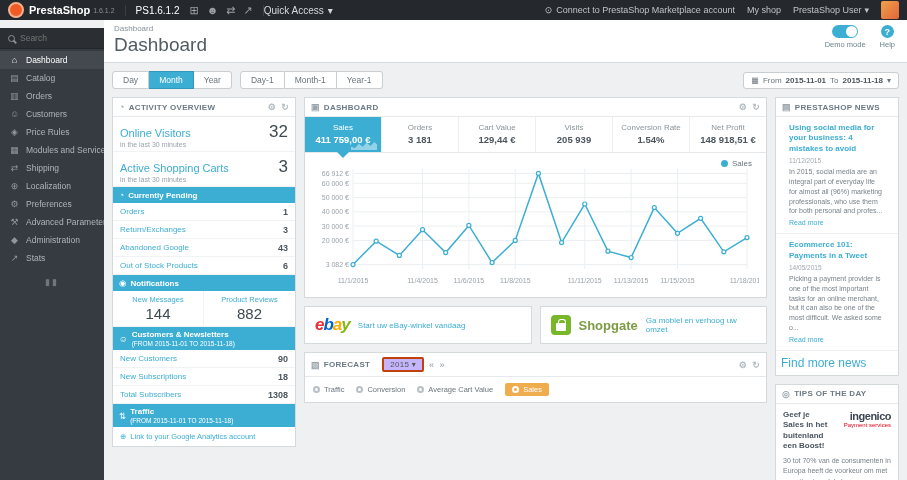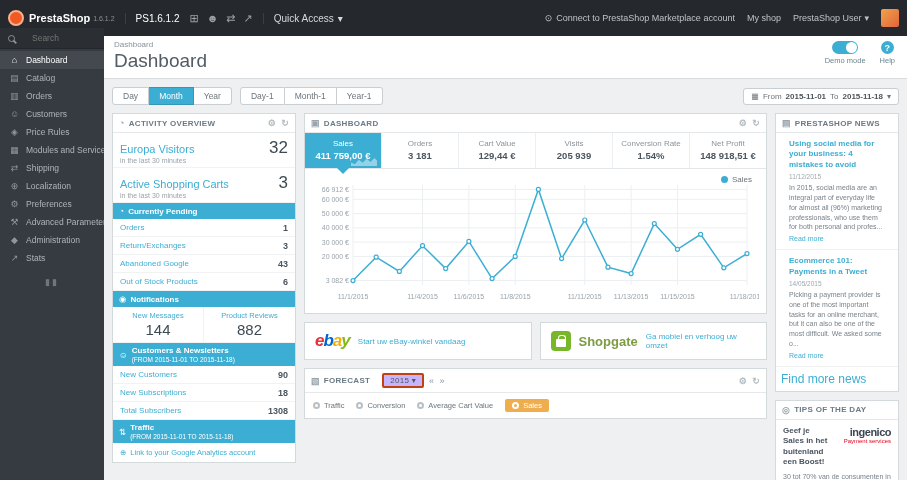--- a/index.html
+++ b/index.html
@@ -1,35 +1,35 @@
 <!DOCTYPE html>
 <html><head>
 <meta charset="utf-8">
 <style>
 *{box-sizing:border-box;margin:0;padding:0}
 html,body{width:907px;height:480px;overflow:hidden}
 body{font-family:"Liberation Sans",sans-serif;background:#eef0f2;color:#555;font-size:10px;position:relative}
 a{text-decoration:none;cursor:pointer}
 
-.topbar{height:36px;background:#25282d;display:flex;align-items:center;color:#cfd3d6;font-size:10px;padding:0 8px;gap:10px}
+.topbar{height:20px;background:#25282d;display:flex;align-items:center;color:#cfd3d6;font-size:10px;padding:0 8px;gap:10px}
 .brand{display:flex;align-items:center;gap:5px}
 .brand-dot{width:16px;height:16px;border-radius:50%;background:#f05a24;display:inline-block;border:2px solid #f8b08c}
 .brand-name{color:#fff;font-weight:bold;font-size:11px}
 .brand-ver{color:#8a9197;font-size:7px;margin-left:-2px}
 .shopname{color:#fff;font-size:10px;border-left:1px solid #3a3f45;padding-left:10px}
 .tb-icons{display:flex;gap:8px;color:#9aa1a7;font-size:11px}
 .tb-icons span{cursor:pointer}
-.quick-access{display:flex;gap:4px;align-items:center;color:#d6dadd;cursor:pointer;border-left:1px solid #3a3f45;padding-left:10px}
+.quick-access{display:flex;gap:4px;align-items:center;color:#d6dadd;cursor:pointer;border-left:1px solid #3a3f45;}
 .tb-right{margin-left:auto;display:flex;align-items:center;gap:12px;font-size:9px;color:#bfc4c8}
 .tb-link{display:flex;align-items:center;gap:4px;cursor:pointer}
 .tb-user{display:flex;align-items:center;gap:3px;cursor:pointer}
 .avatar{width:18px;height:18px;border-radius:2px;background:linear-gradient(135deg,#f0a24b,#e2653a);display:inline-block}
 
 .sidebar{position:absolute;left:0;top:28px;bottom:0;width:104px;background:#363a41}
-.search-box{display:flex;align-items:center;gap:17px;padding:5px 8px;background:#2b2e33;border-bottom:1px solid #22252a}
+.search-box{display:flex;align-items:center;gap:5px;padding:5px 8px;background:#2b2e33;border-bottom:1px solid #22252a}
 .mag{width:7px;height:7px;border:1.5px solid #8a9197;border-radius:50%;position:relative;flex:none}
 .mag::after{content:"";position:absolute;width:4px;height:1.5px;background:#8a9197;transform:rotate(45deg);right:-3px;bottom:-2px}
 .search-box input{background:transparent;border:none;outline:none;color:#cfd3d6;font-size:8.5px;width:70px;font-family:"Liberation Sans",sans-serif}
 .menu{list-style:none;margin-top:2px}
 .menu li{display:flex;align-items:center;gap:6px;padding:4px 9px;color:#aeb5ba;font-size:8.5px;white-space:nowrap;overflow:hidden;cursor:pointer}
 .menu li .mi-icon{width:11px;text-align:center;font-size:9px;color:#8f979d;flex:none}
 .menu li.active{background:#43494f;color:#fff}
 .menu li.active .mi-icon{color:#fff}
 .collapse-btn{color:#6f767d;text-align:center;font-size:9px;letter-spacing:2px;padding:10px 0;cursor:pointer}
 
@@ -274,21 +274,21 @@
             <div class="ph">
               <span class="ph-ic">◔</span>
               <span>ACTIVITY OVERVIEW</span>
               <span class="ph-act">
                 <span>⚙</span>
                 <span>↻</span>
               </span>
             </div>
             <div class="big-stat">
               <div class="bs-top">
-                <a class="bs-label">Europa Visitors</a>
+                <a class="bs-label">Online Visitors</a>
                 <span class="bs-value">32</span>
               </div>
               <div class="bs-sub">in the last 30 minutes</div>
             </div>
             <div class="big-stat">
               <div class="bs-top">
                 <a class="bs-label">Active Shopping Carts</a>
                 <span class="bs-value">3</span>
               </div>
               <div class="bs-sub">in the last 30 minutes</div>

